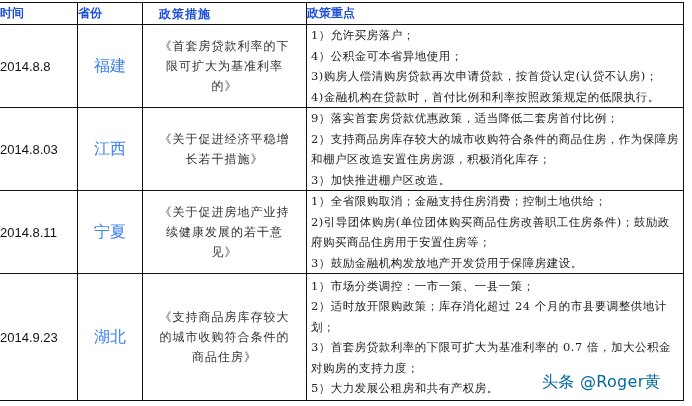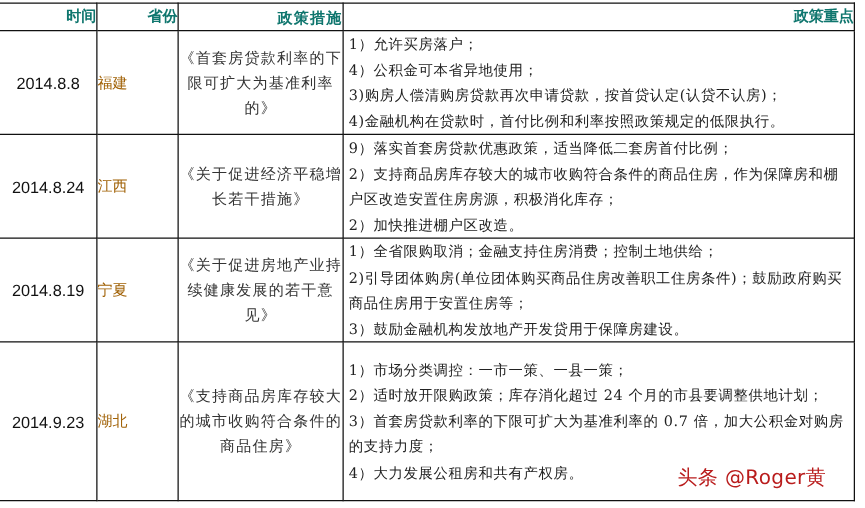--- a/index.html
+++ b/index.html
@@ -3,32 +3,32 @@
 <meta charset="utf-8">
 <style>
   html, body { margin:0; padding:0; background:#ffffff; }
   body { width:692px; height:406px; position:relative; overflow:hidden;
          font-family:"DejaVu Serif", serif; color:#222; }
   .tbl { position:absolute; left:0; top:2px; width:684px; height:398px;
          border-collapse:collapse; table-layout:fixed; }
   .tbl td, .tbl th { border:1.5px solid #111; padding:0; vertical-align:middle; }
   .tbl tr > :first-child { border-left:none; }
   .tbl th { height:21px; font-family:"DejaVu Sans", sans-serif; font-weight:bold;
-            font-size:12px; text-align:right; color:#0f766e; }
-  .c-date { width:77px; text-align:center; font-family:"Liberation Sans", sans-serif;
+            font-size:12px; text-align:left; color:#1d4ed8; }
+  .c-date { width:77px; font-family:"Liberation Sans", sans-serif;
             font-size:13px; color:#111; }
-  .c-prov { width:64px; font-size:12px; color:#a16207; }
+  .c-prov { width:64px; text-align:center; font-size:16px; color:#3b82f6; }
   .c-meas { width:131px; text-align:center; font-size:12px; line-height:20px;
-            color:#333; padding:0 0 !important; letter-spacing:1px; }
+            color:#333; padding:0 16px !important; letter-spacing:1px; }
   .c-key  { font-size:11.5px; line-height:20.5px; color:#222; padding:0 4px !important;
             text-align:left; letter-spacing:0.5px; }
   .key-line { display:block; }
   .r1 { height:83px; } .r2 { height:83px; } .r3 { height:83px; } .r4 { height:127px; }
   .watermark { position:absolute; left:542px; top:372px; font-family:"DejaVu Sans", sans-serif;
-               font-size:16px; color:#b91c1c; letter-spacing:0.3px; background:rgba(255,255,255,0.6);text-align:center; }
+               font-size:16px; color:#0369a1; letter-spacing:0.3px; background:rgba(255,255,255,0.6);text-align:center; }
 </style>
 </head>
 <body>
 
 <table class="tbl">
   <thead>
     <tr>
       <th class="c-date">时间</th>
       <th class="c-prov">省份</th>
       <th class="c-meas">政策措施</th>
@@ -41,46 +41,46 @@
       <td class="c-prov">福建</td>
       <td class="c-meas">《首套房贷款利率的下限可扩大为基准利率的》</td>
       <td class="c-key">
         <span class="key-line">1）允许买房落户；</span>
         <span class="key-line">4）公积金可本省异地使用；</span>
         <span class="key-line">3)购房人偿清购房贷款再次申请贷款，按首贷认定(认贷不认房)；</span>
         <span class="key-line">4)金融机构在贷款时，首付比例和利率按照政策规定的低限执行。</span>
       </td>
     </tr>
     <tr class="r2">
-      <td class="c-date">2014.8.24</td>
+      <td class="c-date">2014.8.03</td>
       <td class="c-prov">江西</td>
       <td class="c-meas">《关于促进经济平稳增长若干措施》</td>
       <td class="c-key">
         <span class="key-line">9）落实首套房贷款优惠政策，适当降低二套房首付比例；</span>
         <span class="key-line">2）支持商品房库存较大的城市收购符合条件的商品住房，作为保障房和棚户区改造安置住房房源，积极消化库存；</span>
-        <span class="key-line">2）加快推进棚户区改造。</span>
+        <span class="key-line">3）加快推进棚户区改造。</span>
       </td>
     </tr>
     <tr class="r3">
-      <td class="c-date">2014.8.19</td>
+      <td class="c-date">2014.8.11</td>
       <td class="c-prov">宁夏</td>
       <td class="c-meas">《关于促进房地产业持续健康发展的若干意见》</td>
       <td class="c-key">
         <span class="key-line">1）全省限购取消；金融支持住房消费；控制土地供给；</span>
         <span class="key-line">2)引导团体购房(单位团体购买商品住房改善职工住房条件)；鼓励政府购买商品住房用于安置住房等；</span>
         <span class="key-line">3）鼓励金融机构发放地产开发贷用于保障房建设。</span>
       </td>
     </tr>
     <tr class="r4">
       <td class="c-date">2014.9.23</td>
       <td class="c-prov">湖北</td>
       <td class="c-meas">《支持商品房库存较大的城市收购符合条件的商品住房》</td>
       <td class="c-key">
         <span class="key-line">1）市场分类调控：一市一策、一县一策；</span>
         <span class="key-line">2）适时放开限购政策；库存消化超过 24 个月的市县要调整供地计划；</span>
         <span class="key-line">3）首套房贷款利率的下限可扩大为基准利率的 0.7 倍，加大公积金对购房的支持力度；</span>
-        <span class="key-line">4）大力发展公租房和共有产权房。</span>
+        <span class="key-line">5）大力发展公租房和共有产权房。</span>
       </td>
     </tr>
   </tbody>
 </table>
 
 <div class="watermark">头条 @Roger黄</div>
 
 </body></html>

